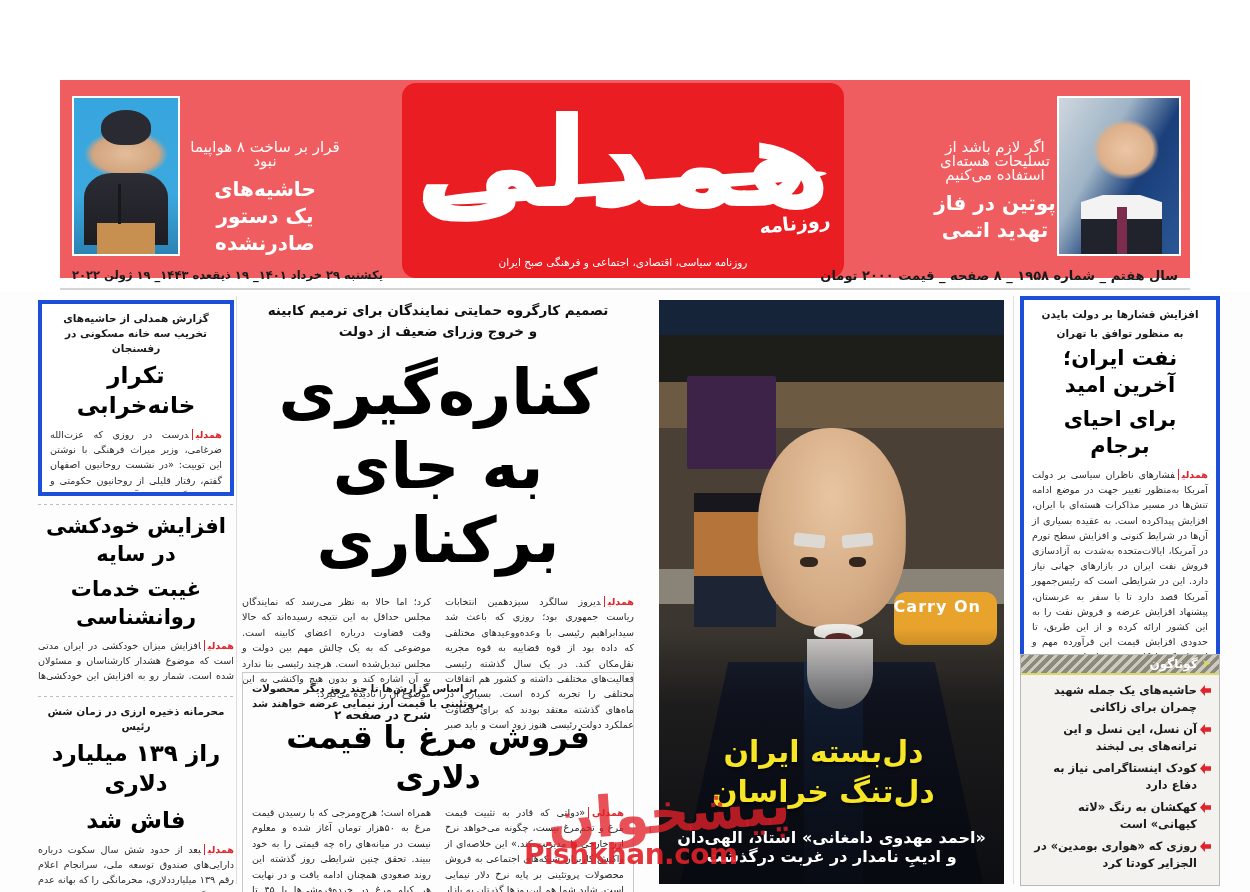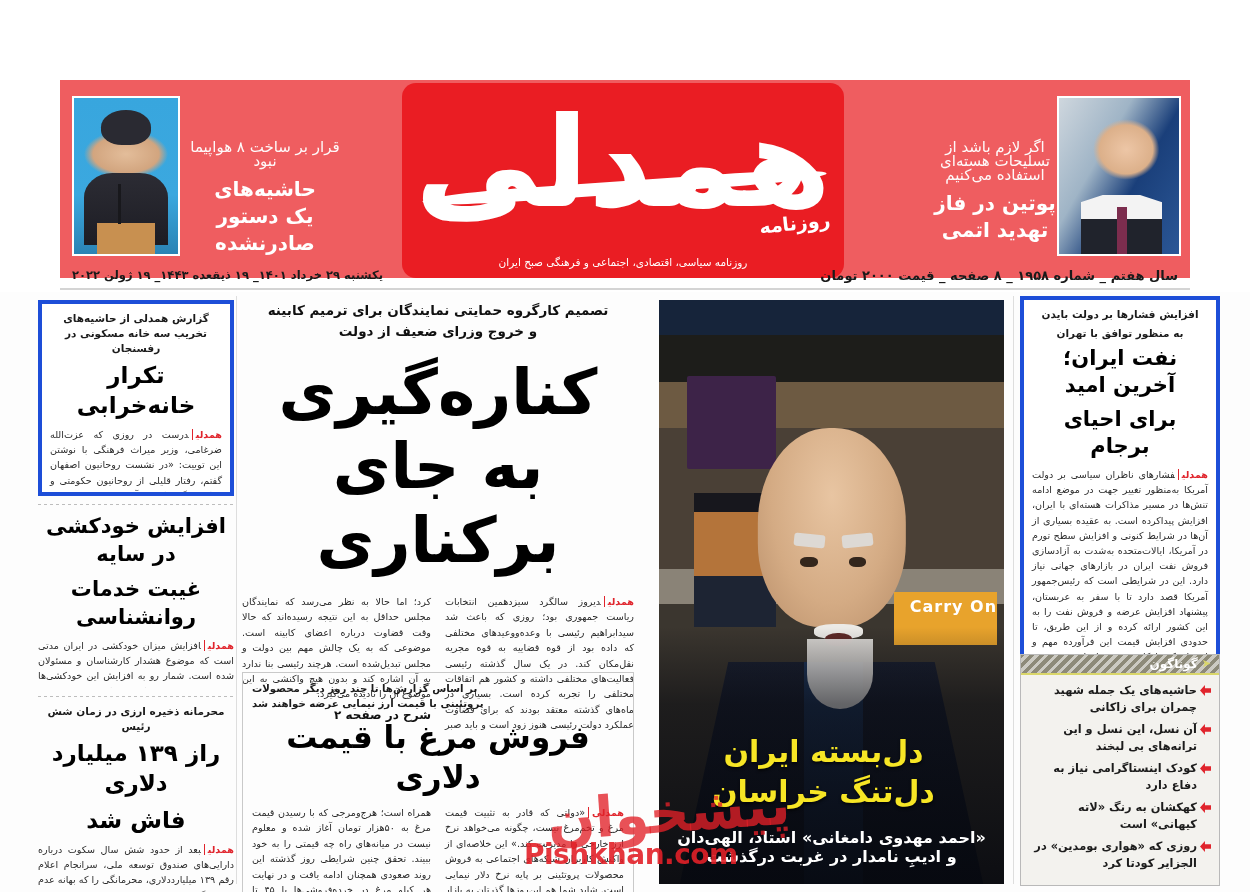--- a/index.html
+++ b/index.html
@@ -202,22 +202,22 @@
   .mp-board {
     position:absolute; left:8%; top:13%; width:26%; height:16%;
     background:#3d2348; border-radius:2px;
   }
   .mp-poster {
     position:absolute; left:10%; top:33%; width:24%; height:23%;
     background:linear-gradient(#17171d 0 14%, #b4743a 14% 62%, #1d2433 62% 100%);
   }
   .mp-sign {
     position:absolute; right:2%; top:50%; width:30%; height:9%;
-    background:#e8a32c; border-radius:0;
-    color:#fff; font-size:16px; font-weight:bold; text-align:right;
+    background:#e8a32c; border-radius:12px;
+    color:#fff; font-size:16px; font-weight:bold; text-align:left;
     line-height:1.9; letter-spacing:1px; direction:ltr;
   }
   .mp-head {
     position:absolute; left:50%; top:22%;
     transform:translateX(-50%);
     width:43%; height:34%;
     border-radius:48% 48% 42% 42%;
     background:radial-gradient(ellipse at 50% 34%, #e8c5a2 0%, #d4ab84 58%, #b98f6a 100%);
   }
   .mp-brow-l, .mp-brow-r {

